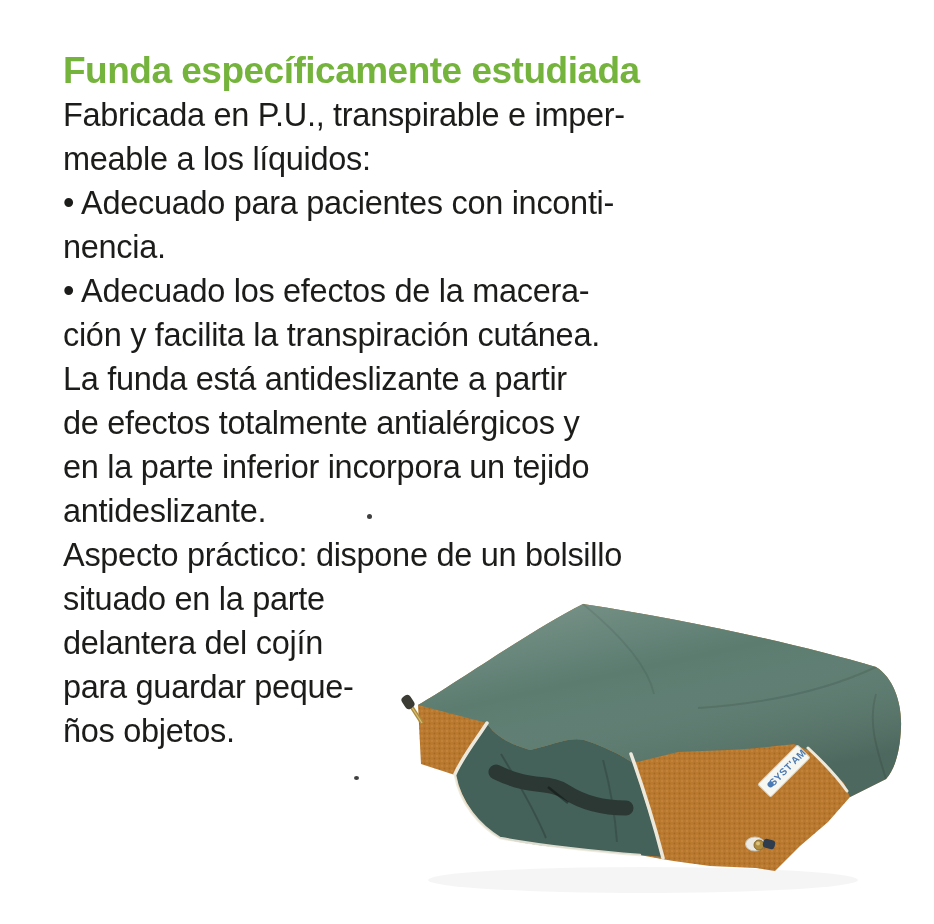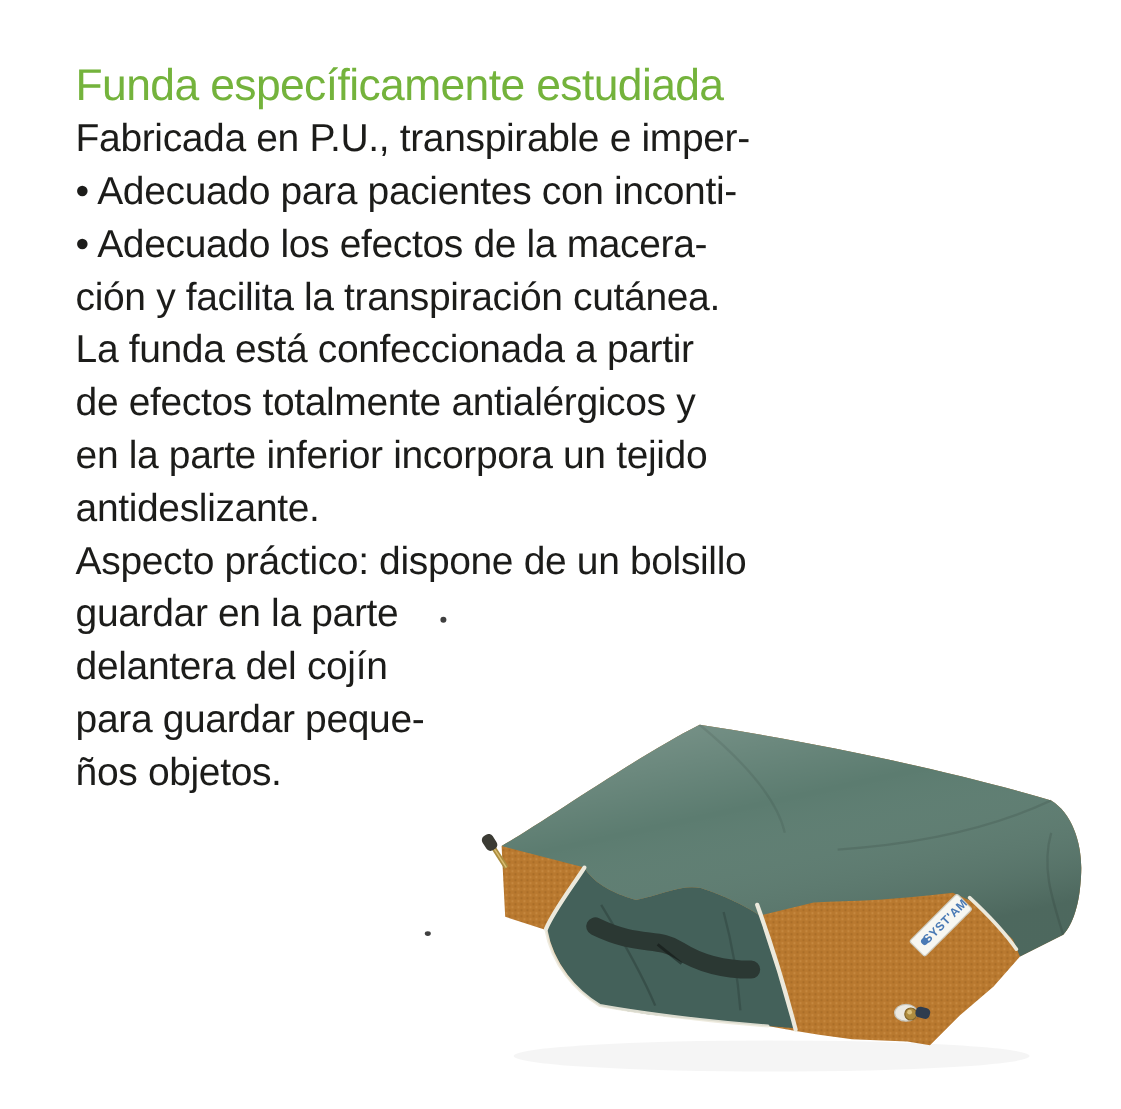--- a/index.html
+++ b/index.html
@@ -14,21 +14,21 @@
   }
   html,body{margin:0;padding:0;}
   body{
     width:934px;height:924px;background:#ffffff;position:relative;overflow:hidden;
     font-family:"Liberation Sans","DejaVu Sans",sans-serif;
   }
   .textblock{
     position:absolute;left:63px;top:49px;width:830px;
   }
   .heading{
-    margin:0;font-size:37px;font-weight:normal;line-height:44px;
+    margin:0;font-size:37px;font-weight:bold;line-height:44px;
     letter-spacing:-0.5px;color:var(--heading-green);white-space:nowrap;
   }
   .line{
     font-size:32.5px;line-height:44px;letter-spacing:-0.3px;
     color:var(--text-dark);white-space:nowrap;
   }
   .speck{
     position:absolute;background:#3f3f3f;border-radius:50%;
   }
   .speck1{left:367px;top:514px;width:5px;height:5px;}
@@ -37,29 +37,31 @@
     position:absolute;left:398px;top:582px;width:536px;height:324px;
   }
   .product-photo svg{display:block;width:536px;height:324px;}
 </style>
 </head>
 <body>
 
 <div class="textblock">
   <h1 class="heading">Funda específicamente estudiada</h1>
   <div class="line">Fabricada en P.U., transpirable e imper-</div>
+  <div class="line">meable a los líquidos:</div>
   <div class="line">• Adecuado para pacientes con inconti-</div>
+  <div class="line">nencia.</div>
   <div class="line">• Adecuado los efectos de la macera-</div>
   <div class="line">ción y facilita la transpiración cutánea.</div>
-  <div class="line">La funda está confeccionada a partir</div>
+  <div class="line">La funda está antideslizante a partir</div>
   <div class="line">de efectos totalmente antialérgicos y</div>
   <div class="line">en la parte inferior incorpora un tejido</div>
   <div class="line">antideslizante.</div>
   <div class="line">Aspecto práctico: dispone de un bolsillo</div>
-  <div class="line">guardar en la parte</div>
+  <div class="line">situado en la parte</div>
   <div class="line">delantera del cojín</div>
   <div class="line">para guardar peque-</div>
   <div class="line">ños objetos.</div>
 </div>
 
 <div class="speck speck1"></div>
 <div class="speck speck2"></div>
 
 <div class="product-photo">
   <svg viewBox="0 0 536 324" xmlns="http://www.w3.org/2000/svg">

